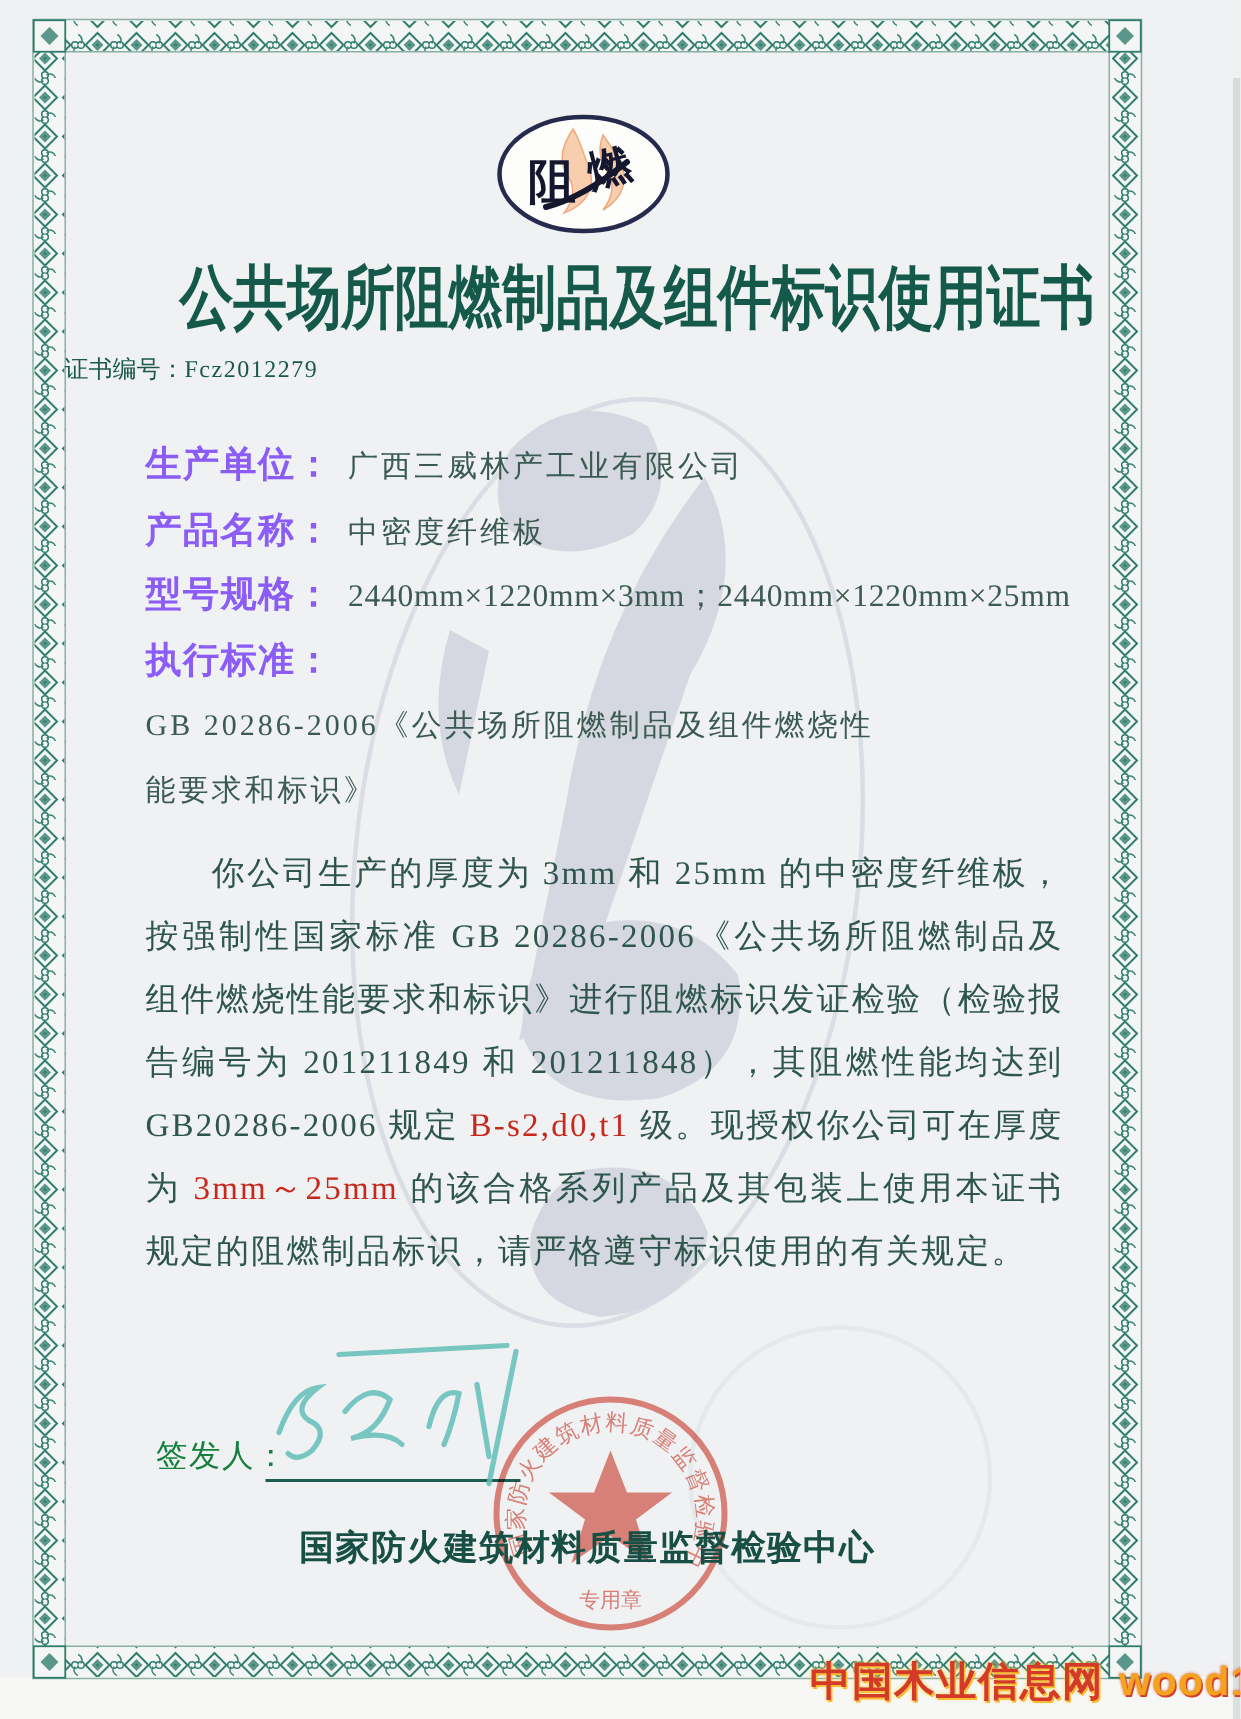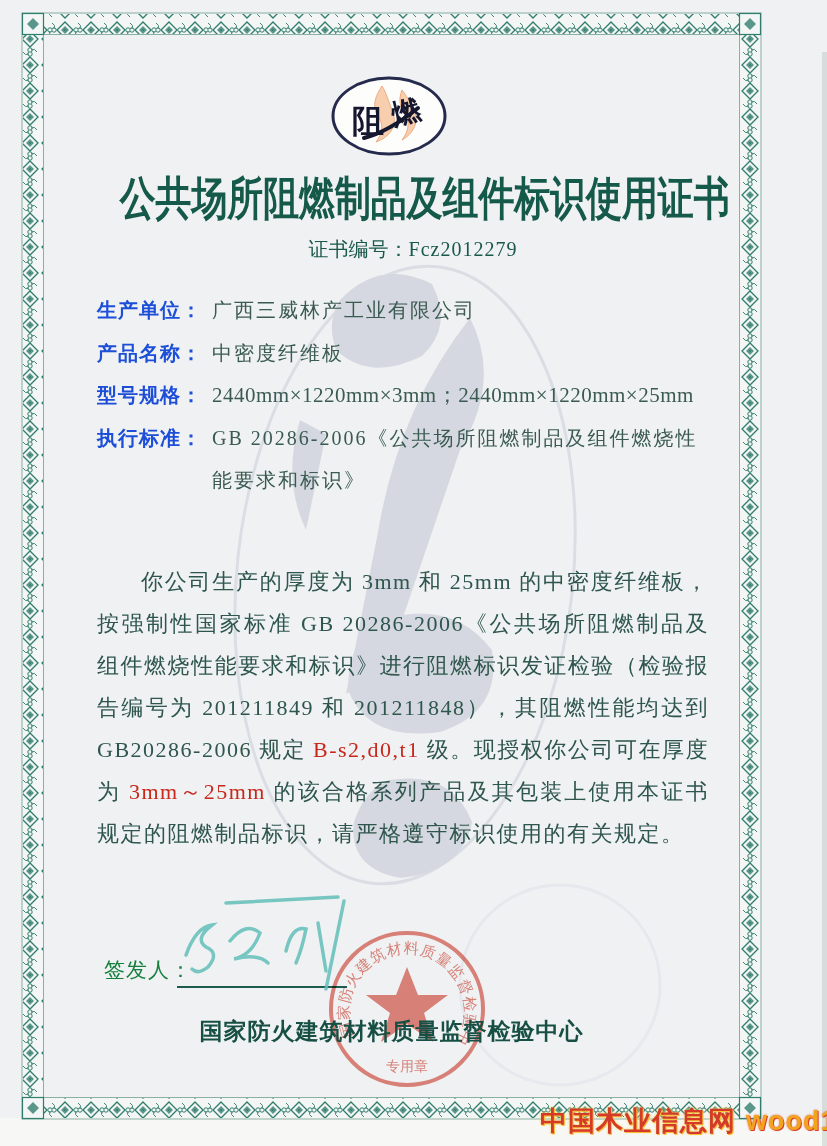--- a/index.html
+++ b/index.html
@@ -7,27 +7,27 @@
   .page{position:relative;width:827px;height:1146px;background:#eff1f2;overflow:hidden;}
   .bottom-strip{position:absolute;left:0;top:1118px;width:827px;height:28px;background:#f7f8f6;}
   .edge-shadow{position:absolute;right:0;top:52px;width:5px;height:1094px;background:#bfc9c1;opacity:.5;}
   svg.frame{position:absolute;left:0;top:0;z-index:1;}
   svg.watermark{position:absolute;left:0;top:0;z-index:0;}
   .logo{position:absolute;left:330px;top:76px;width:118px;height:80px;z-index:3;}
   .title{position:absolute;left:43px;top:168px;width:697px;text-align:center;
          font-size:46px;font-weight:bold;color:#15594a;white-space:nowrap;
          transform:scaleX(.78);transform-origin:50% 50%;letter-spacing:0px;
          font-family:"Liberation Sans","DejaVu Sans",sans-serif;z-index:3;}
-  .cert-no{position:absolute;left:43px;top:236px;width:650px;text-align:center;
-           font-size:20px;color:#19584b;z-index:3;
-           font-family:"Liberation Serif","DejaVu Serif",serif;padding-left:45px;}
+  .cert-no{position:absolute;left:43px;top:236px;width:650px;text-align:left;
+           font-size:16px;color:#19584b;z-index:3;
+           font-family:"Liberation Serif","DejaVu Serif",serif;}
   .cert-no .num{letter-spacing:1px;}
   .fields{position:absolute;left:97px;top:289px;width:625px;z-index:3;}
   .frow{line-height:42.5px;font-size:20px;}
-  .flabel{font-weight:bold;color:#1d4ed8;font-size:20px;letter-spacing:1px;margin-right:10px;}
+  .flabel{font-weight:bold;color:#8b5cf6;font-size:24px;letter-spacing:1px;margin-right:10px;}
   .fvalue{color:#3b5b52;letter-spacing:2px;font-family:"Liberation Serif","DejaVu Serif",serif;}
   .fvalue.nums{letter-spacing:.5px;font-size:21px;}
   .fvalue.wrap{display:inline-block;vertical-align:top;width:500px;line-height:42.5px;}
   .body-text{position:absolute;left:97px;top:561px;width:612px;margin:0;z-index:3;
              font-size:22px;line-height:42px;text-indent:2em;text-align:justify;
              color:#2e564c;letter-spacing:1.5px;
              font-family:"Liberation Serif","DejaVu Serif",serif;}
   .body-text .red{color:#c8281c;}
   .sig-label{position:absolute;left:104px;top:956px;font-size:21px;font-weight:normal;
              color:#15803d;letter-spacing:1px;z-index:3;}

